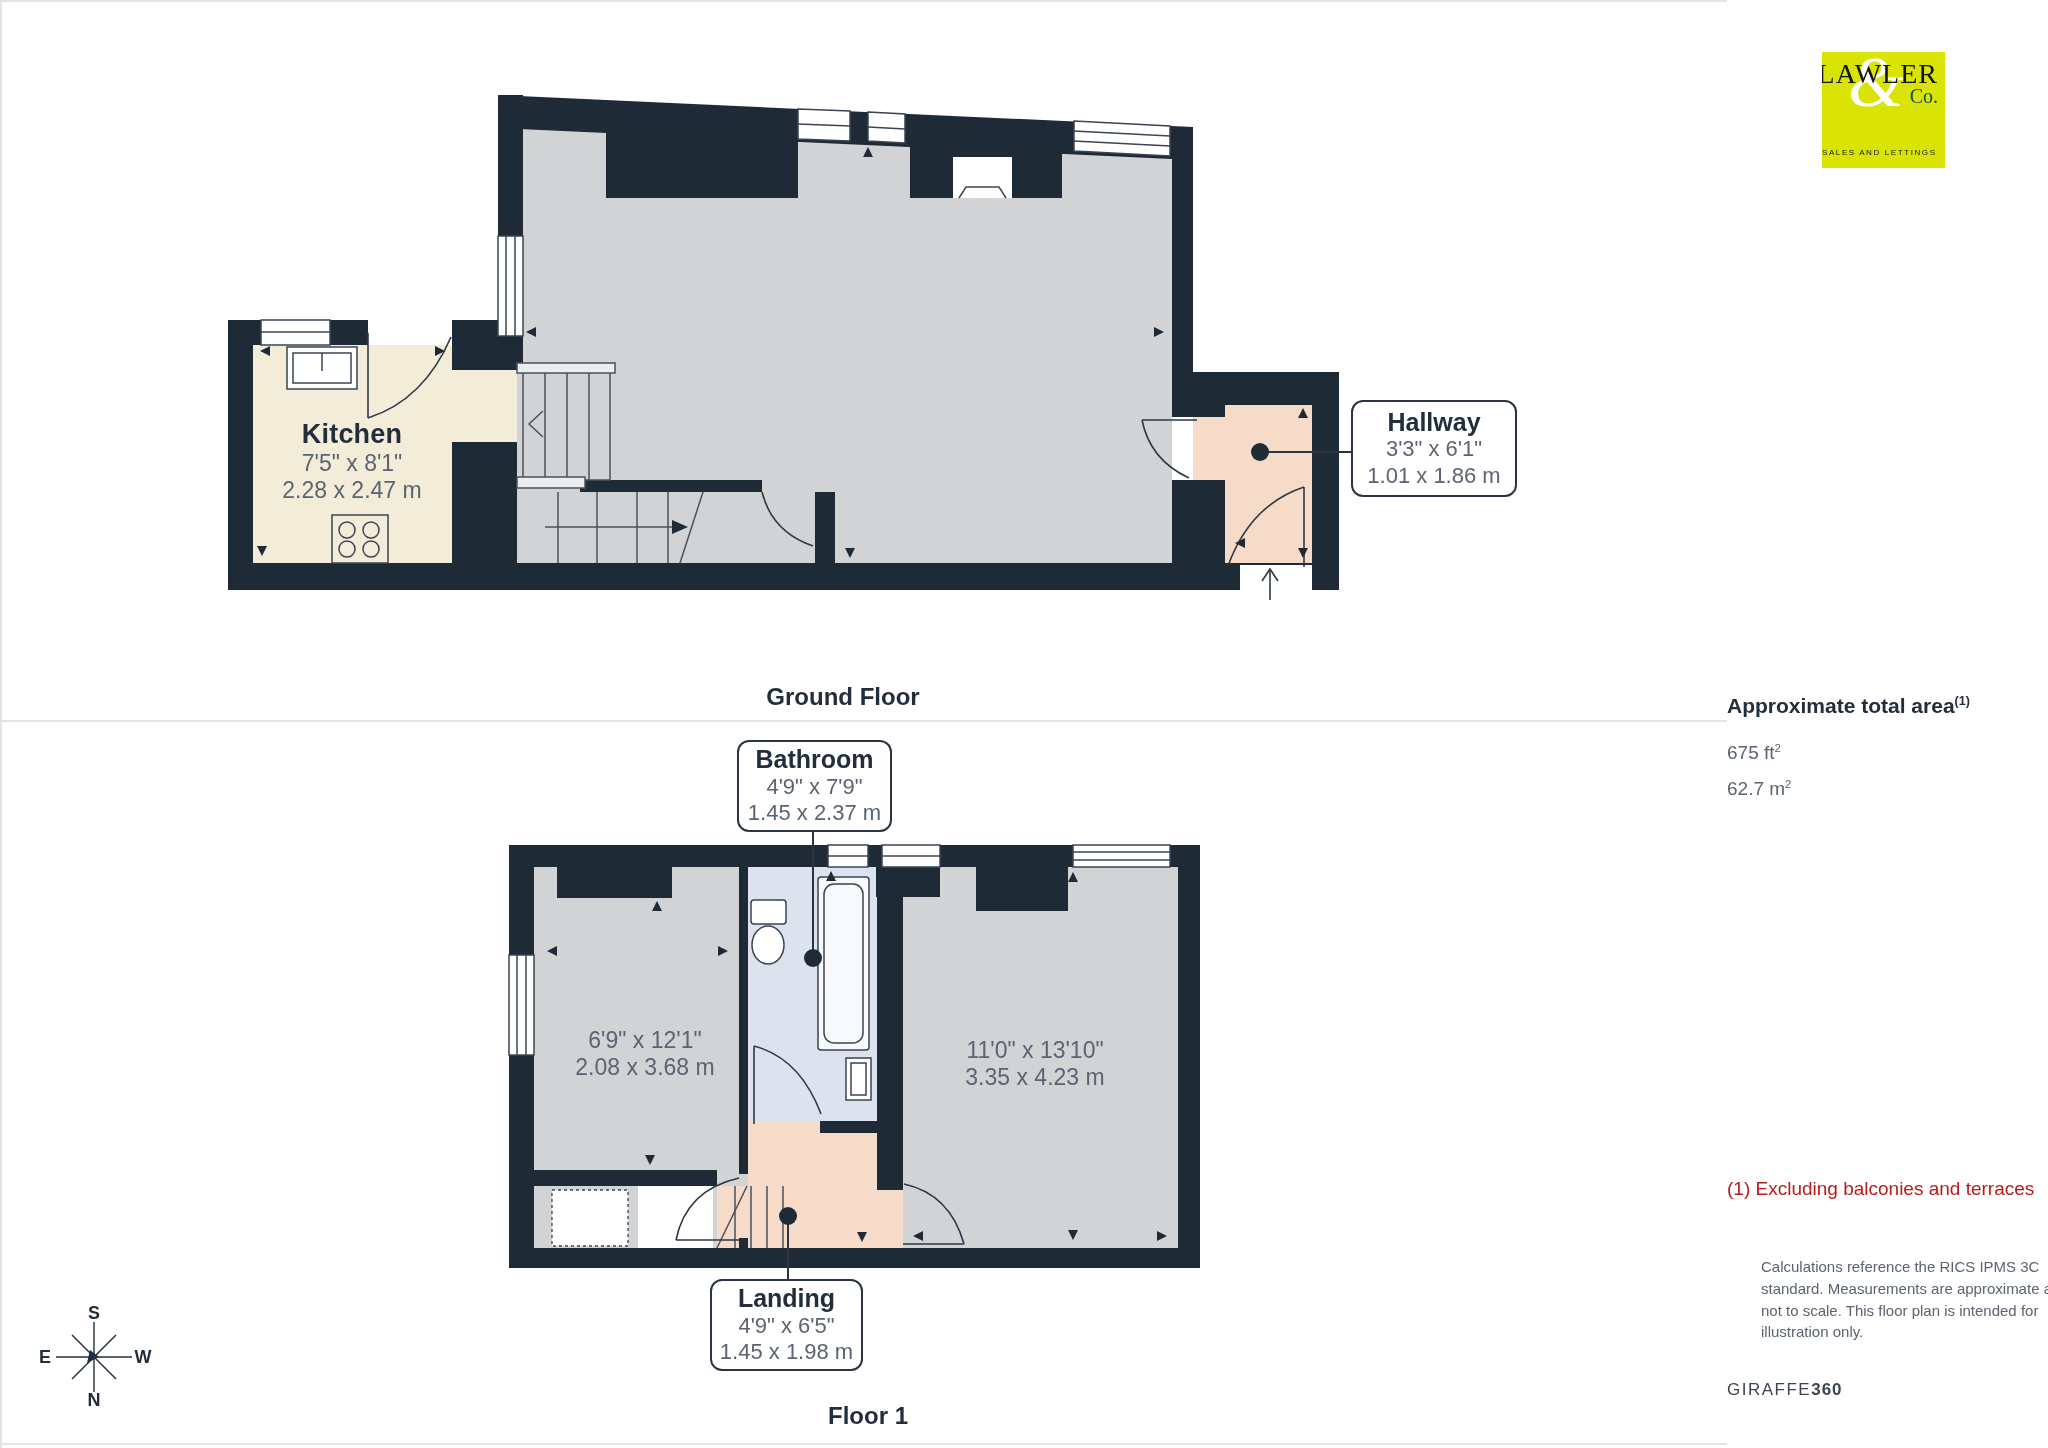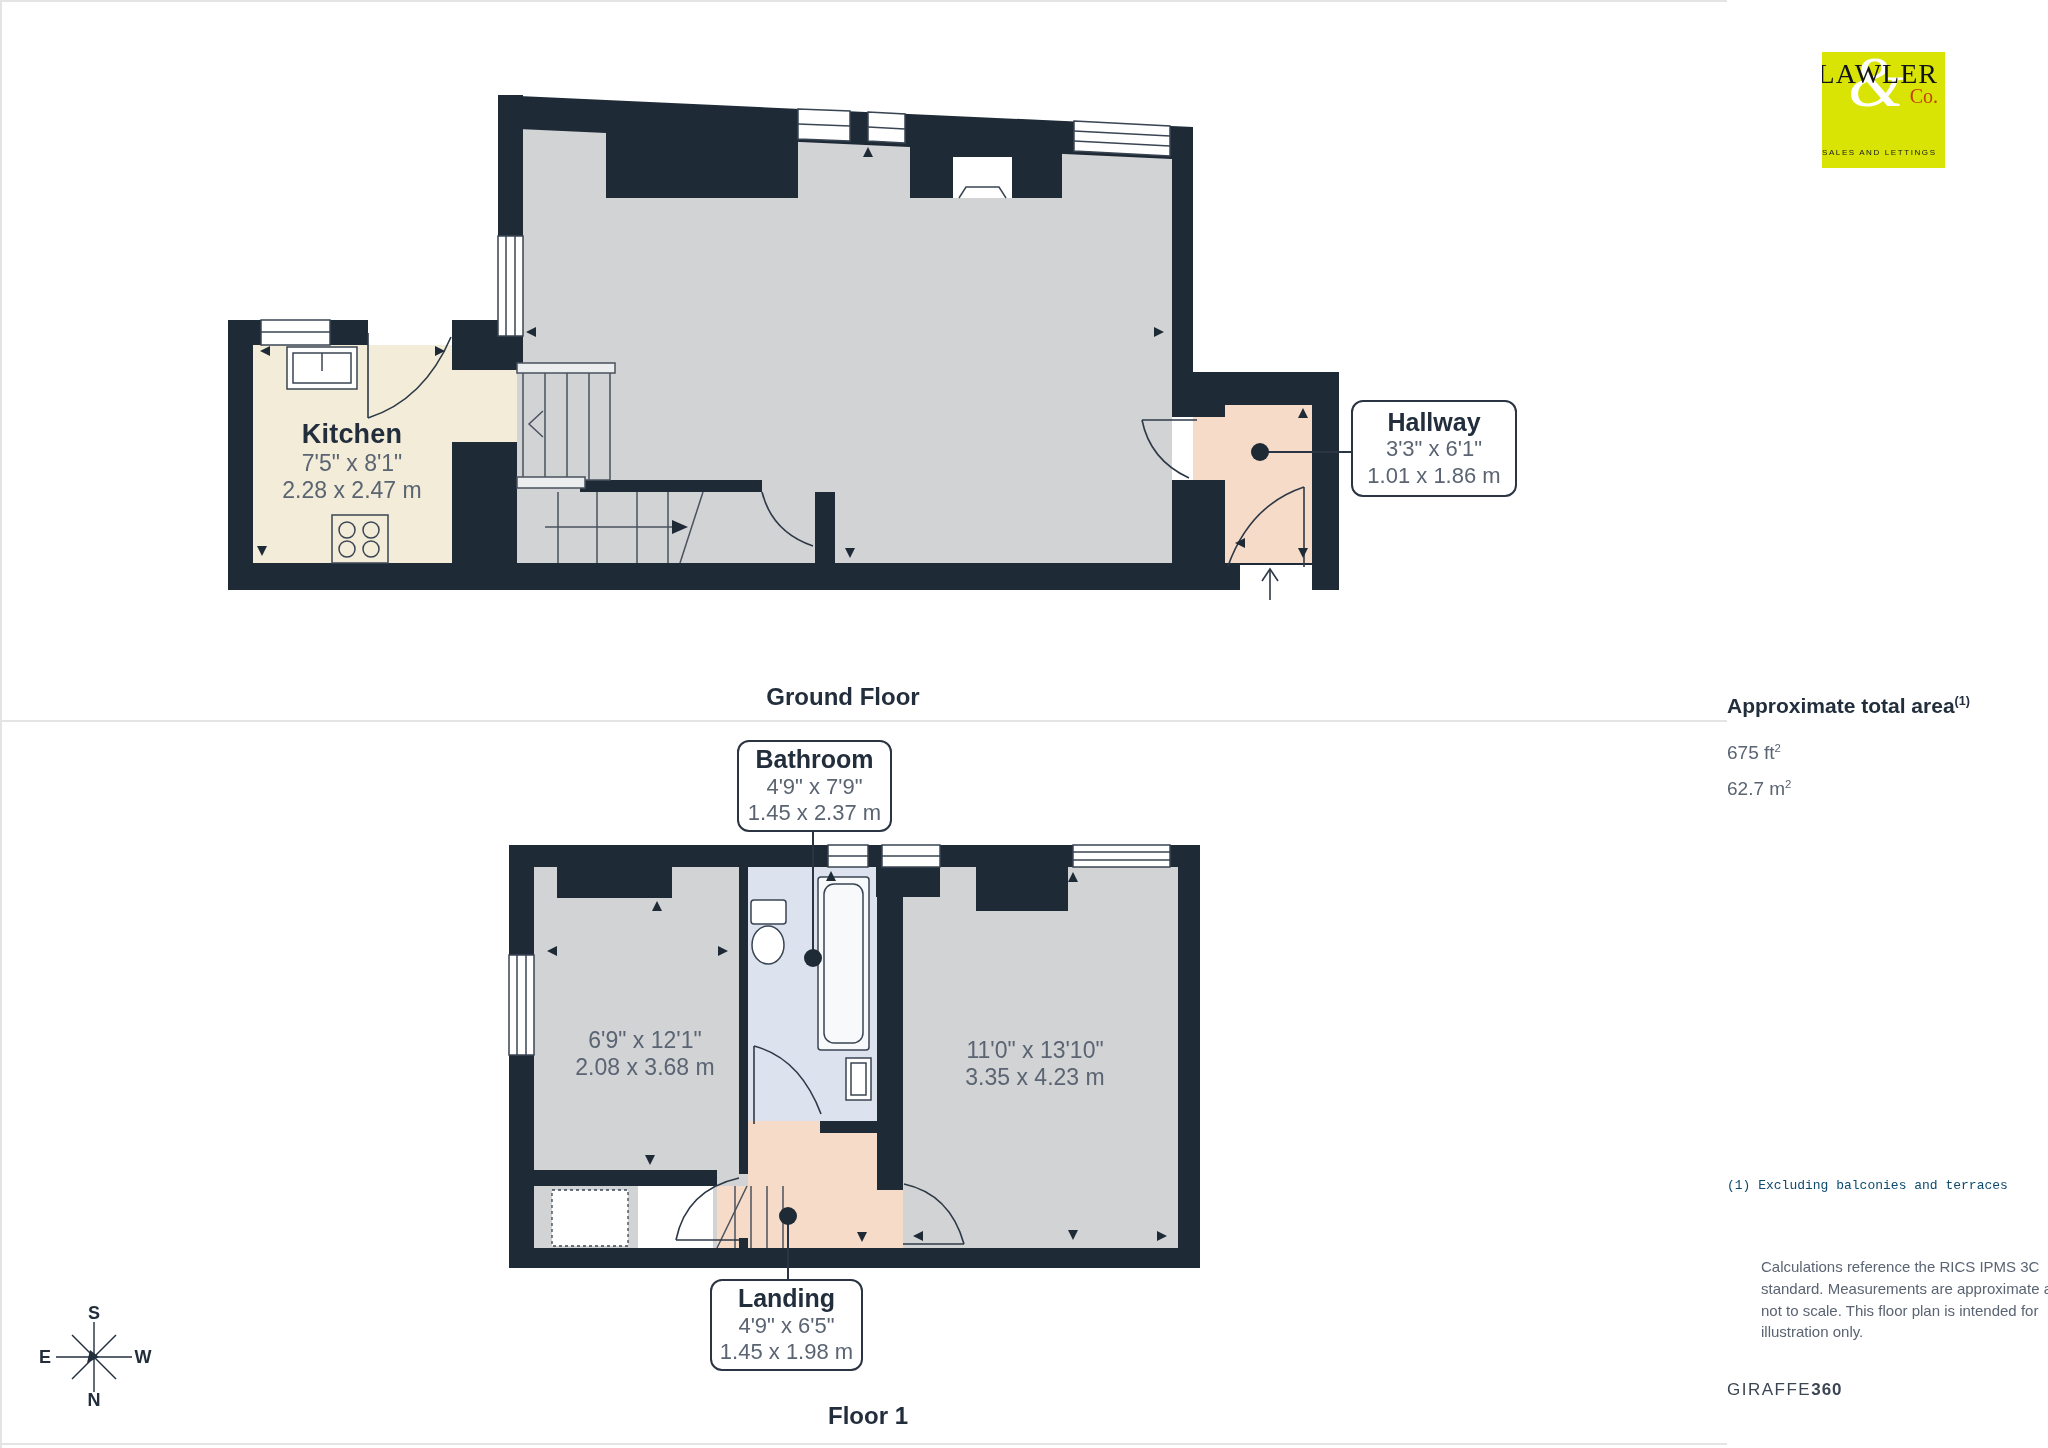--- a/index.html
+++ b/index.html
@@ -15,27 +15,27 @@
            text-align:center;white-space:nowrap;padding:12px 10px;box-sizing:border-box;}
   .callout .t{font-weight:bold;font-size:25px;color:#232e3d;line-height:1.15;}
   .callout .d{font-size:22px;color:#5a6472;line-height:1.2;}
   .compass-letter{position:absolute;transform:translate(-50%,-50%);font-weight:bold;font-size:18px;color:#232e3d;}
   
   #sidebar{position:absolute;left:1727px;top:0;width:321px;height:1448px;background:#fff;}
   #logo{position:absolute;left:95px;top:52px;width:123px;height:116px;background:#d9e405;overflow:hidden;}
   #logo .amp{position:absolute;left:26px;top:-6px;font-family:"Liberation Serif",serif;font-style:italic;
              font-size:72px;color:#ffffff;line-height:1;}
   #logo .l1{position:absolute;right:7px;top:6px;font-family:"Liberation Serif",serif;font-size:28px;color:#101418;letter-spacing:1px;}
-  #logo .l2{position:absolute;right:7px;top:33px;font-family:"Liberation Serif",serif;font-size:20px;color:#c2410c;}
+  #logo .l2{position:absolute;right:7px;top:33px;font-family:"Liberation Serif",serif;font-size:20px;color:#0c4a6e;}
   #logo .tag{position:absolute;left:0;right:0;bottom:11px;text-align:left;font-size:8px;letter-spacing:1.6px;color:#14181c;}
   .sb-center{position:absolute;left:0;width:321px;}
   .area-title{font-weight:bold;font-size:21px;color:#232e3d;}
   .area-val{font-size:19px;color:#5a6472;}
   sup{font-size:60%;}
-  .sb-note{font-size:13px;color:#0c4a6e;font-family:Liberation Mono, monospace;}
+  .sb-note{font-size:19px;color:#b91c1c;}
   .sb-disc{font-size:15px;color:#5a6472;line-height:1.45;padding:0 34px;}
   .sb-brand{font-size:17px;color:#3c4653;letter-spacing:1.5px;}
   .sb-brand b{letter-spacing:1px;}
 </style>
 </head>
 <body>
 
 <div id="canvas">
 
   <svg width="2048" height="1448" viewBox="0 0 2048 1448" style="position:absolute;left:0;top:0">

